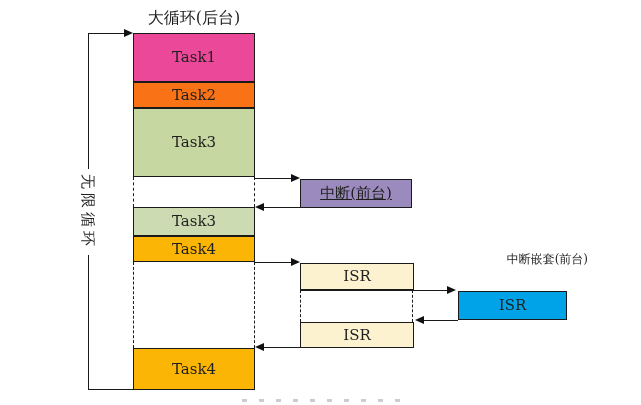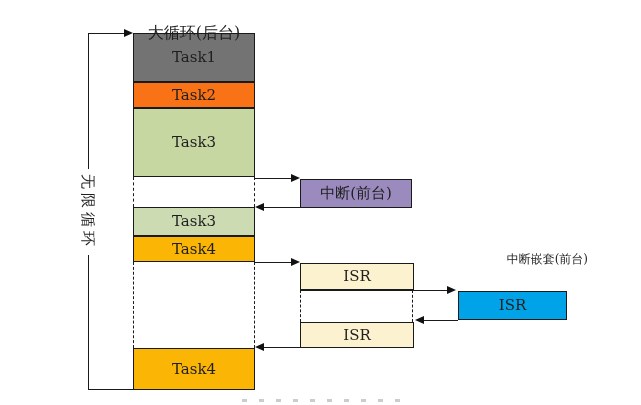--- a/index.html
+++ b/index.html
@@ -40,23 +40,23 @@
 
 <div id="canvas">
 
   <div class="vline" style="left:88px;top:33px;height:357px;"></div>
   <div class="hline" style="left:88px;top:33px;width:36px;"></div>
   <div class="ah r" style="left:124px;top:29px;"></div>
   <div class="hline" style="left:88px;top:389px;width:45px;"></div>
 
   <div class="vtext" style="left:45px;top:203px;width:86px;height:18px;">无限循环</div>
 
-  <div class="txt title" style="left:108px;top:8px;width:172px;margin-top:15px;">大循环(后台)</div>
+  <div class="txt title" style="left:108px;top:8px;width:172px;">大循环(后台)</div>
 
-  <div class="box" style="left: 133px; top: 33px; width: 122px; height: 49px; background: #737373;">
+  <div class="box" style="left: 133px; top: 33px; width: 122px; height: 49px; background: #ec4899;">
     <span>Task1</span>
   </div>
   <div class="box" style="left: 133px; top: 82px; width: 122px; height: 26px; background: #f97316;">
     <span>Task2</span>
   </div>
   <div class="box" style="left: 133px; top: 108px; width: 122px; height: 69px; background: rgb(199, 215, 162);">
     <span>Task3</span>
   </div>
   <div class="gap" style="left:133px;top:177px;width:122px;height:30px;"></div>
   <div class="box" style="left: 133px; top: 207px; width: 122px; height: 29px; background: rgb(205, 219, 178);">
@@ -65,21 +65,21 @@
   <div class="box" style="left: 133px; top: 236px; width: 122px; height: 26px; background: rgb(251, 181, 4);">
     <span>Task4</span>
   </div>
   <div class="gap" style="left:133px;top:262px;width:122px;height:86px;"></div>
   <div class="box" style="left: 133px; top: 348px; width: 122px; height: 42px; background: rgb(251, 181, 4);">
     <span>Task4</span>
   </div>
 
   <div class="hline" style="left:255px;top:178px;width:37px;"></div>
   <div class="ah r" style="left:291px;top:174px;"></div>
-  <div class="box" style="left: 300px; top: 179px; width: 112px; height: 29px; background: rgb(155, 138, 189);">
+  <div class="box" style="left: 300px; top: 179px; width: 112px; height: 29px; background: rgb(155, 138, 189); text-decoration: underline;">
     <span>中断(前台)</span>
   </div>
   <div class="hline" style="left:262px;top:207px;width:38px;"></div>
   <div class="ah l" style="left:255px;top:203px;"></div>
 
   <div class="hline" style="left:255px;top:262px;width:37px;"></div>
   <div class="ah r" style="left:291px;top:258px;"></div>
   <div class="box" style="left: 300px; top: 263px; width: 114px; height: 27px; background: rgb(252, 242, 207);">
     <span>ISR</span>
   </div>

